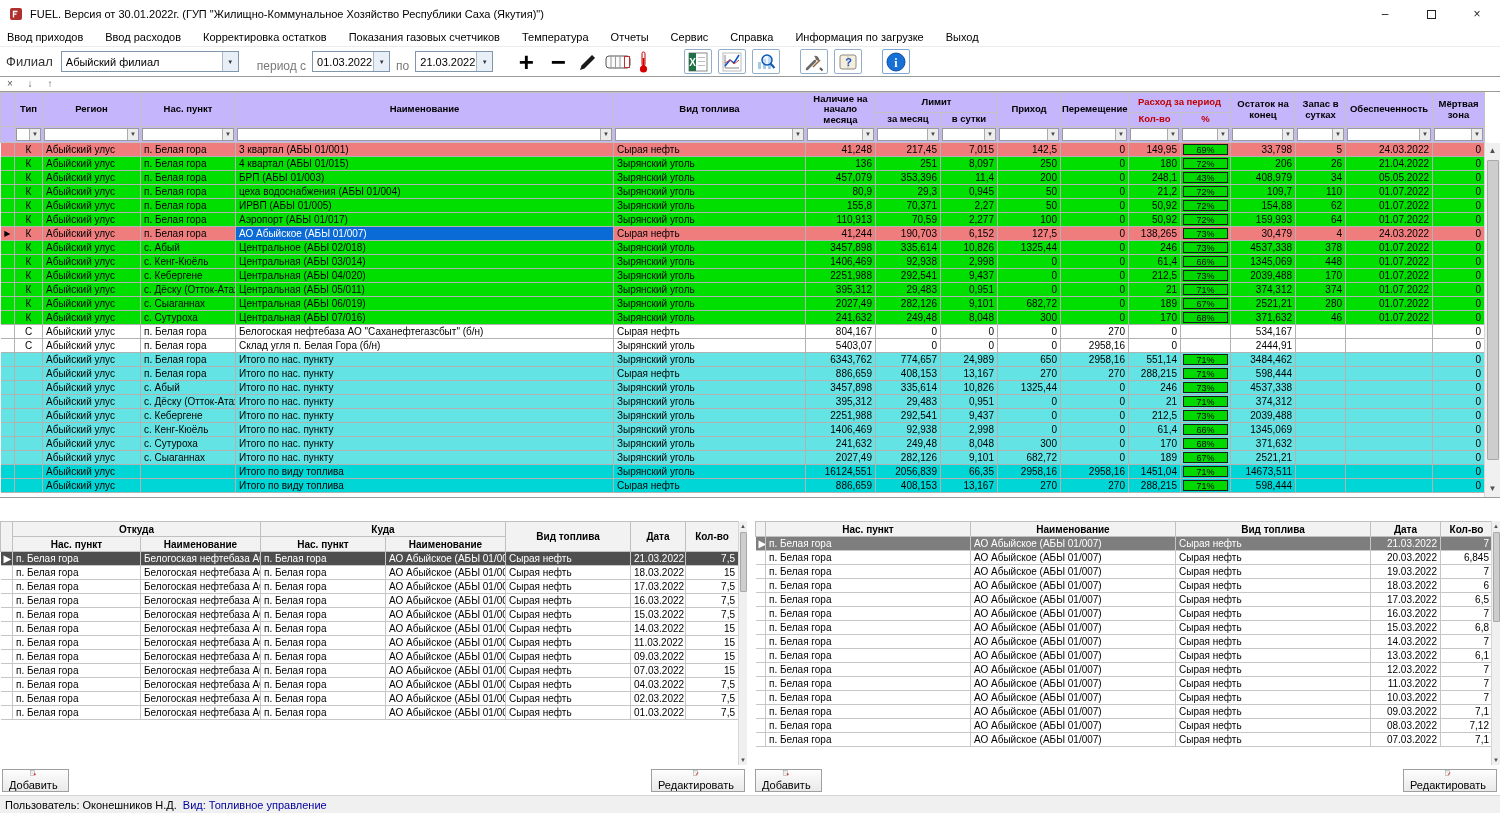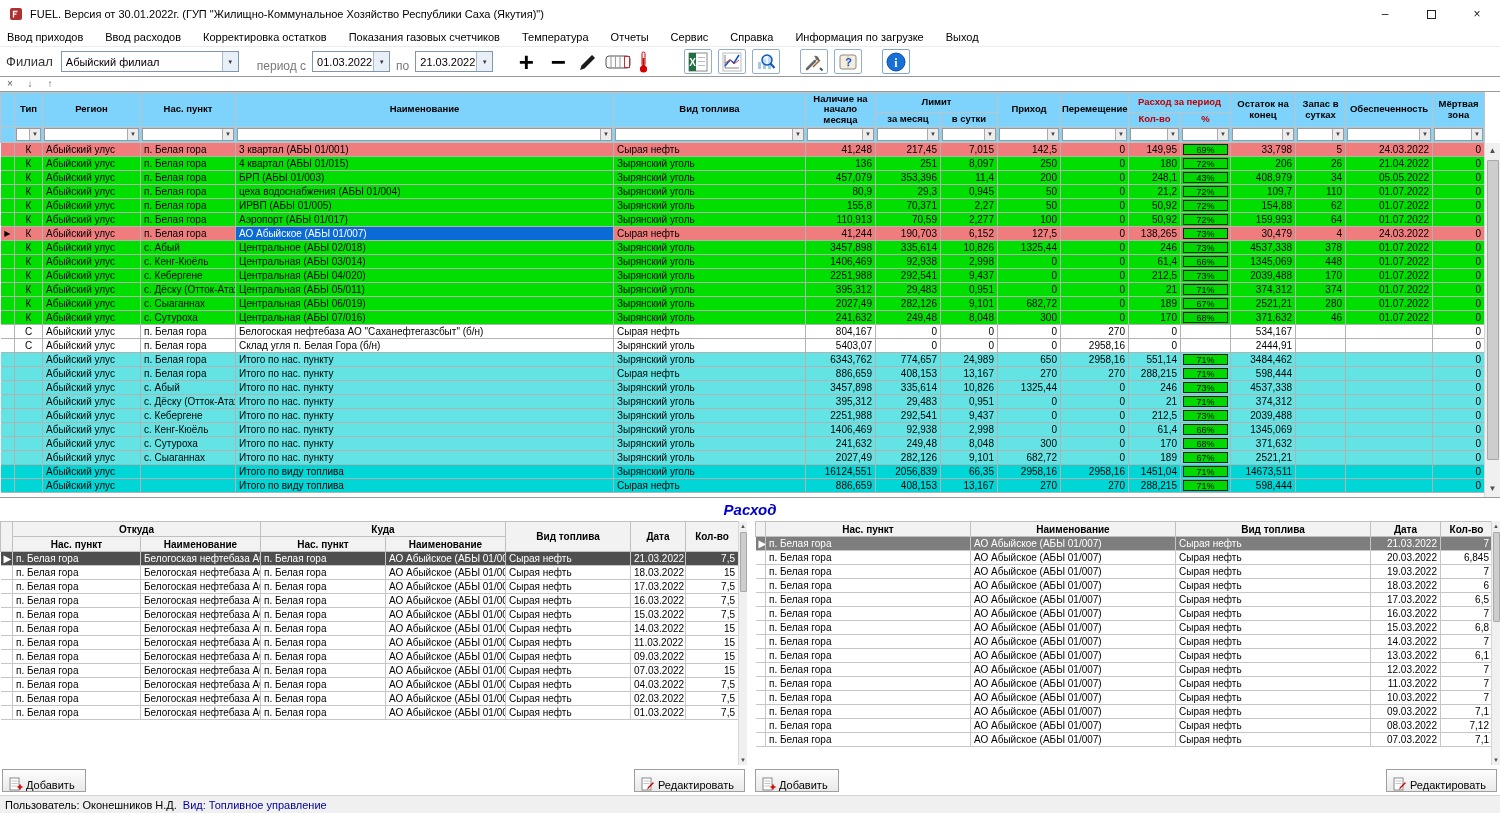--- a/index.html
+++ b/index.html
@@ -32,21 +32,21 @@
 
   
   .search-row { height:16px; display:flex; align-items:center; border-top:1px solid #9a9a9a; border-bottom:1px solid #9a9a9a; background:#fff; }
   .search-input { flex:1; border:none; outline:none; height:14px; font-family:inherit; font-size:10px; padding:0 4px; color:#333; }
   .search-input::placeholder { color:#9a9a9a; }
   .sbtn { width:20px; text-align:center; font-size:10px; color:#555; line-height:14px; }
 
   
   .gridwrap { position:relative; height:406px; border-bottom:1px solid #9a9a9a; background:#fff; }
   table.grid { border-collapse:collapse; table-layout:fixed; width:1484px; }
-  .grid th { border:1px solid #c2c2c2; background:#7dd3fc; font-weight:bold; font-size:9.5px; line-height:1.1; text-align:center; vertical-align:middle; padding:0 1px; overflow:hidden; }
+  .grid th { border:1px solid #c2c2c2; background:#c4b5fd; font-weight:bold; font-size:9.5px; line-height:1.1; text-align:center; vertical-align:middle; padding:0 1px; overflow:hidden; }
   tr.h1 th { height:20px; }
   tr.h2 th { height:14px; }
   tr.hf th { height:15px; padding:1px; }
   .hred { color:#c00000; }
   .fcombo { height:13px; border:1px solid #9a9a9a; background:#fff; display:flex; align-items:center; justify-content:flex-end; }
   .farrow { width:11px; height:11px; background:#ececec; border-left:1px solid #ababab; font-size:6px; line-height:11px; text-align:center; color:#444; }
   .grid td { border-right:1px solid #b2b2b2; border-bottom:1px solid #b2b2b2; height:14px; font-size:10px; padding:0 3px; white-space:nowrap; overflow:hidden; vertical-align:middle; }
   .num { text-align:right; }
   .ctr { text-align:center; }
   td.selcol { padding:0; text-align:center; font-size:8px; }
@@ -81,21 +81,21 @@
   table.bgrid { border-collapse:collapse; table-layout:fixed;padding-left:8px; }
   .bgrid th { border:1px solid #c0c0c0; background:#f2f2f2; font-weight:bold; font-size:10px; height:15px; padding:0 2px; white-space:nowrap; overflow:hidden; text-align:center; vertical-align:middle; }
   .bgrid td { border-right:1px solid #c6c6c6; border-bottom:1px solid #c6c6c6; height:14px; font-size:10px; padding:0 3px; white-space:nowrap; overflow:hidden; }
   tr.bsel-dark td { background:#4e4e4e; color:#fff; }
   tr.bsel-gray td { background:#7e7e7e; color:#fff; }
 
   
   .btn-row { height:30px; display:flex; align-items:center; }
   .btns-l { width:747px; display:flex; justify-content:space-between; padding:0 2px; }
   .btns-r { flex:1; display:flex; justify-content:space-between; padding:0 3px 0 8px; }
-  .pbtn { height:23px; border:1px solid #9f9f9f; background:linear-gradient(#fdfdfd,#e9e9e9); display:flex; align-items:flex-end; gap:3px; padding:0 10px 0 6px; font-size:11px; }
+  .pbtn { height:23px; border:1px solid #9f9f9f; background:linear-gradient(#fdfdfd,#e9e9e9); display:flex; align-items:center; gap:3px; padding:0 10px 0 6px; font-size:11px;flex-direction:column; }
 
   
   .statusbar { height:18px; background:#f0f0f0; border-top:1px solid #d4d4d4; display:flex; align-items:center; gap:6px; padding:0 5px; font-size:11px; }
   .status-view { color:#0000a0; }
 </style>
 </head>
 <body>
 
 <div class="titlebar">
   <svg class="app-icon" width="16" height="16">
@@ -885,21 +885,20 @@
       </tbody>
   </table>
   <div class="vscroll main">
     <div class="sarrow">▲</div>
     <div class="sthumb" style="height:300px"></div>
     <div class="sarrow" style="margin-top:auto">▼</div>
   </div>
 </div>
 
 <div class="bottom-titles">
-  <div class="btitle r">Расход</div>
 </div>
 
 <div class="bottom-tables">
   <div class="bt left">
     <table class="bgrid" style="width:738px">
       <colgroup>
         <col style="width:12px">
           <col style="width:128px">
           <col style="width:120px">
           <col style="width:125px">

